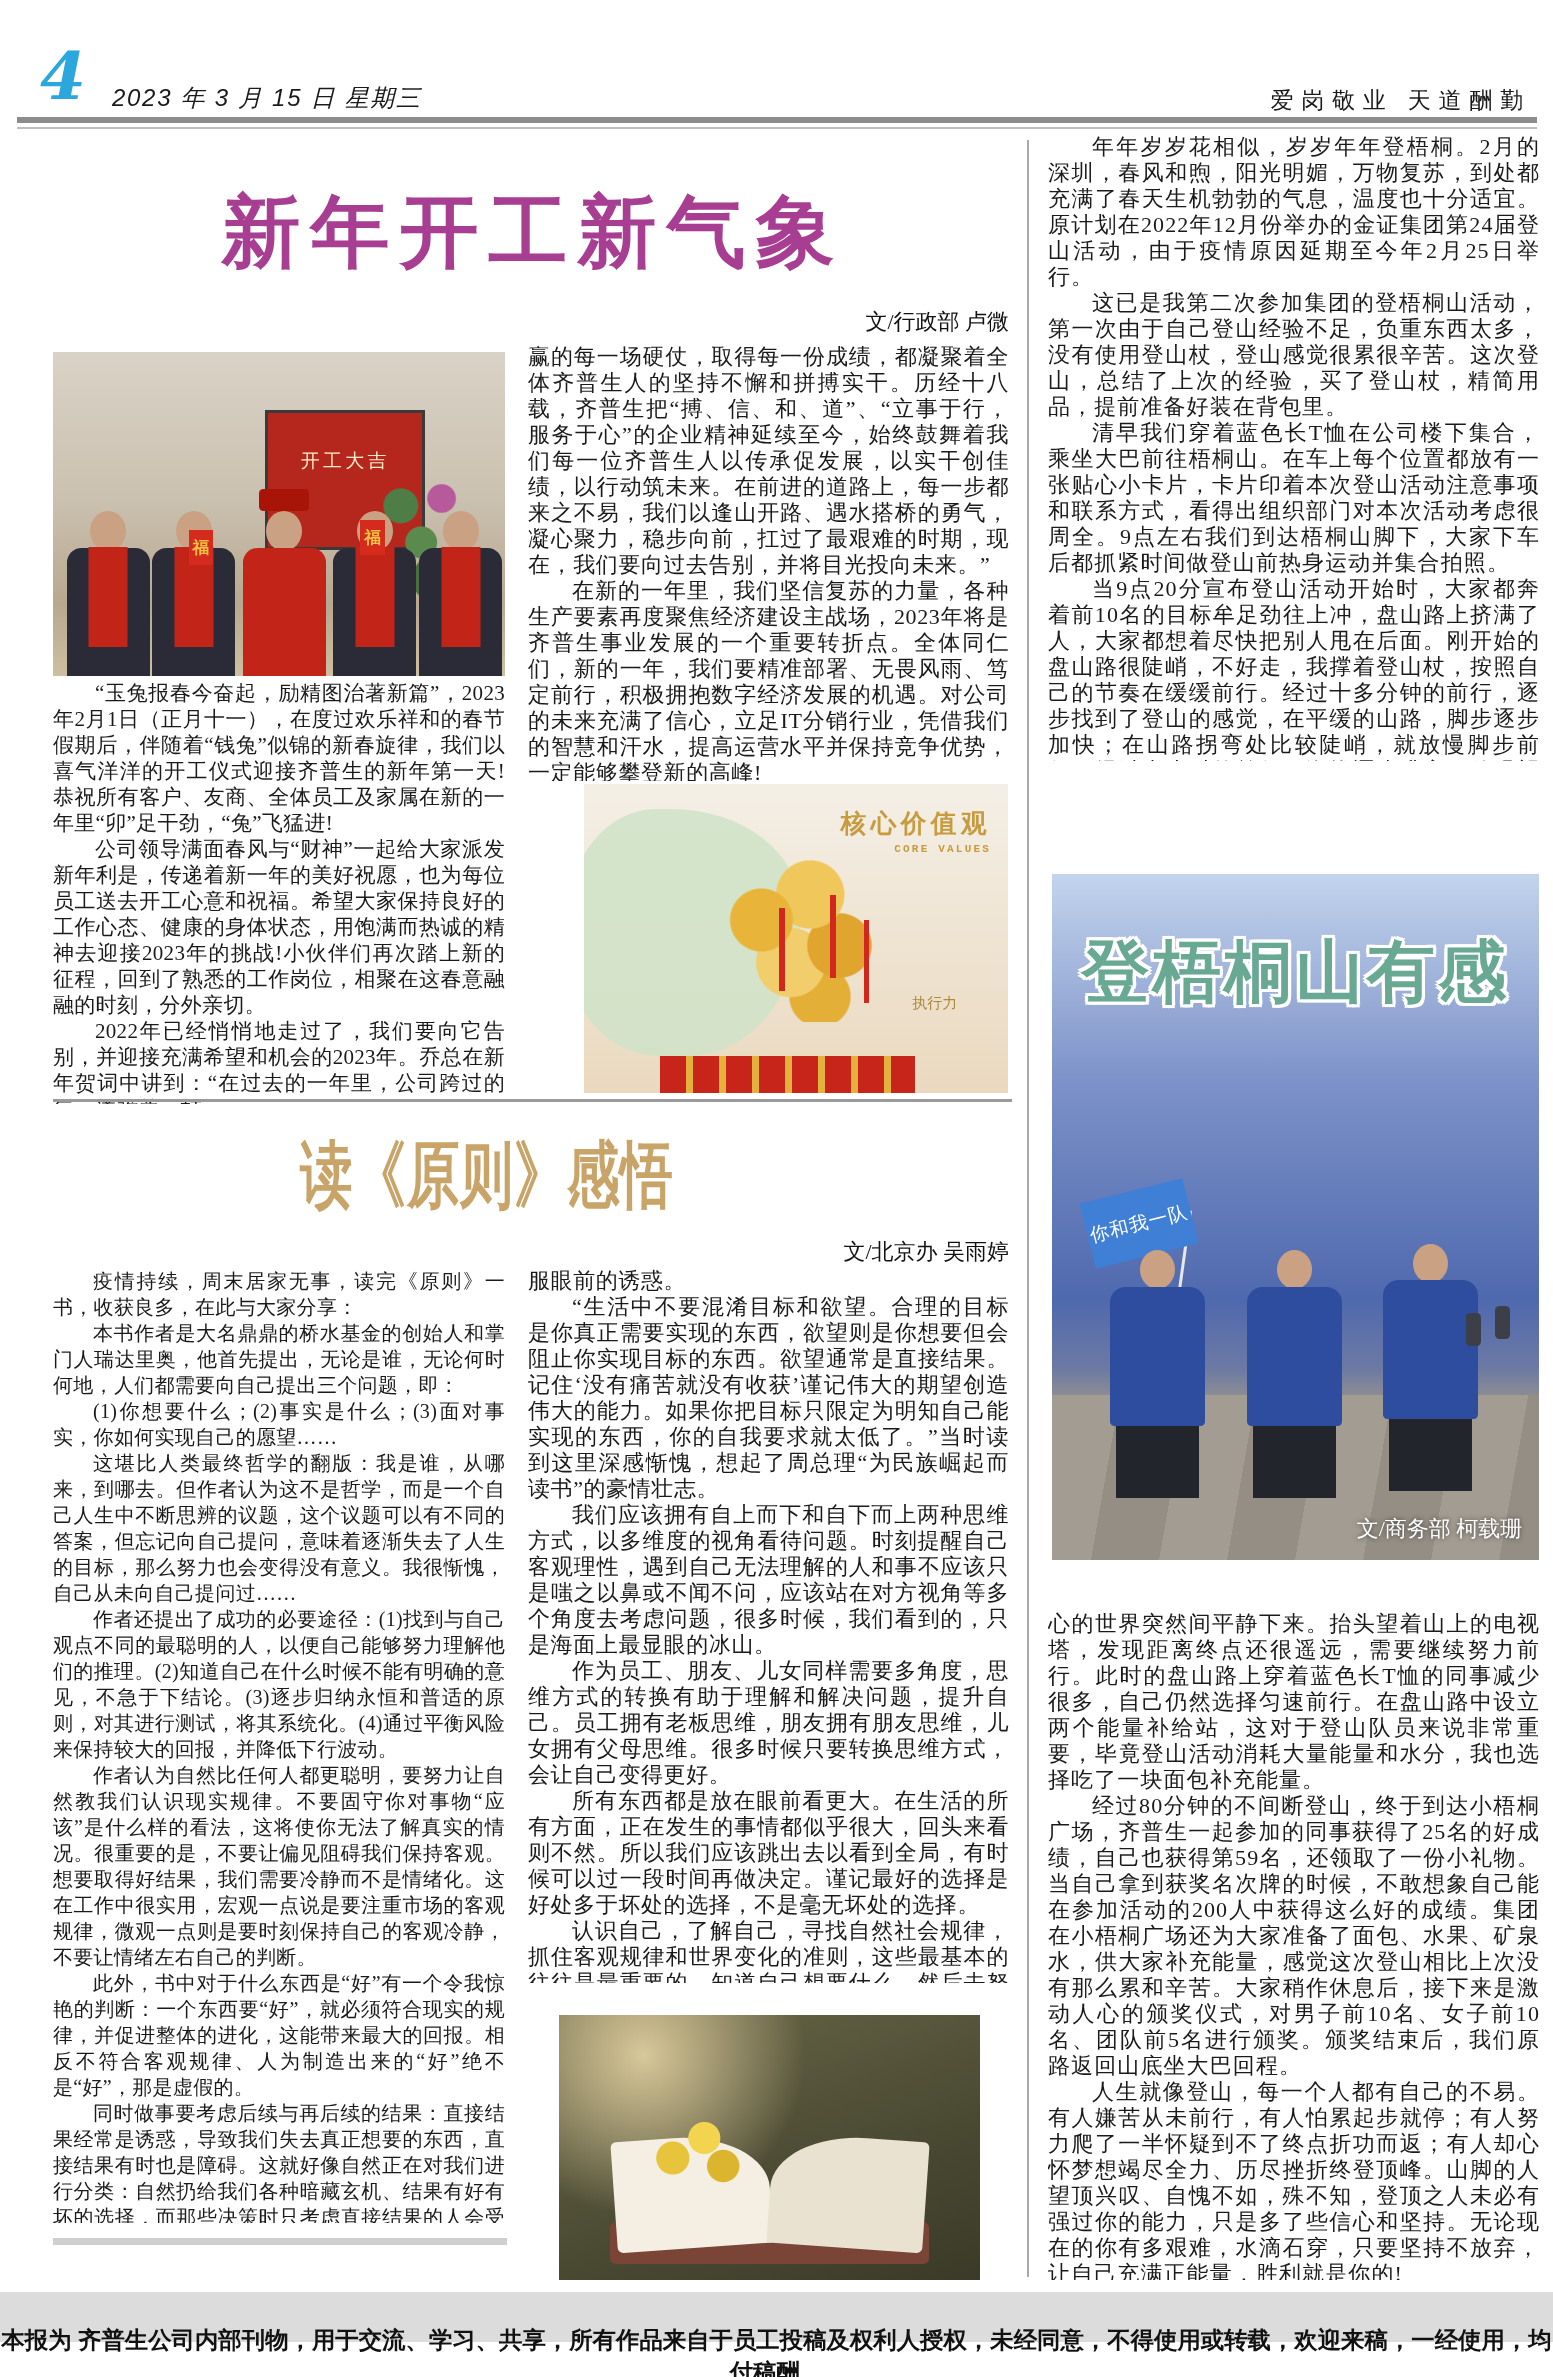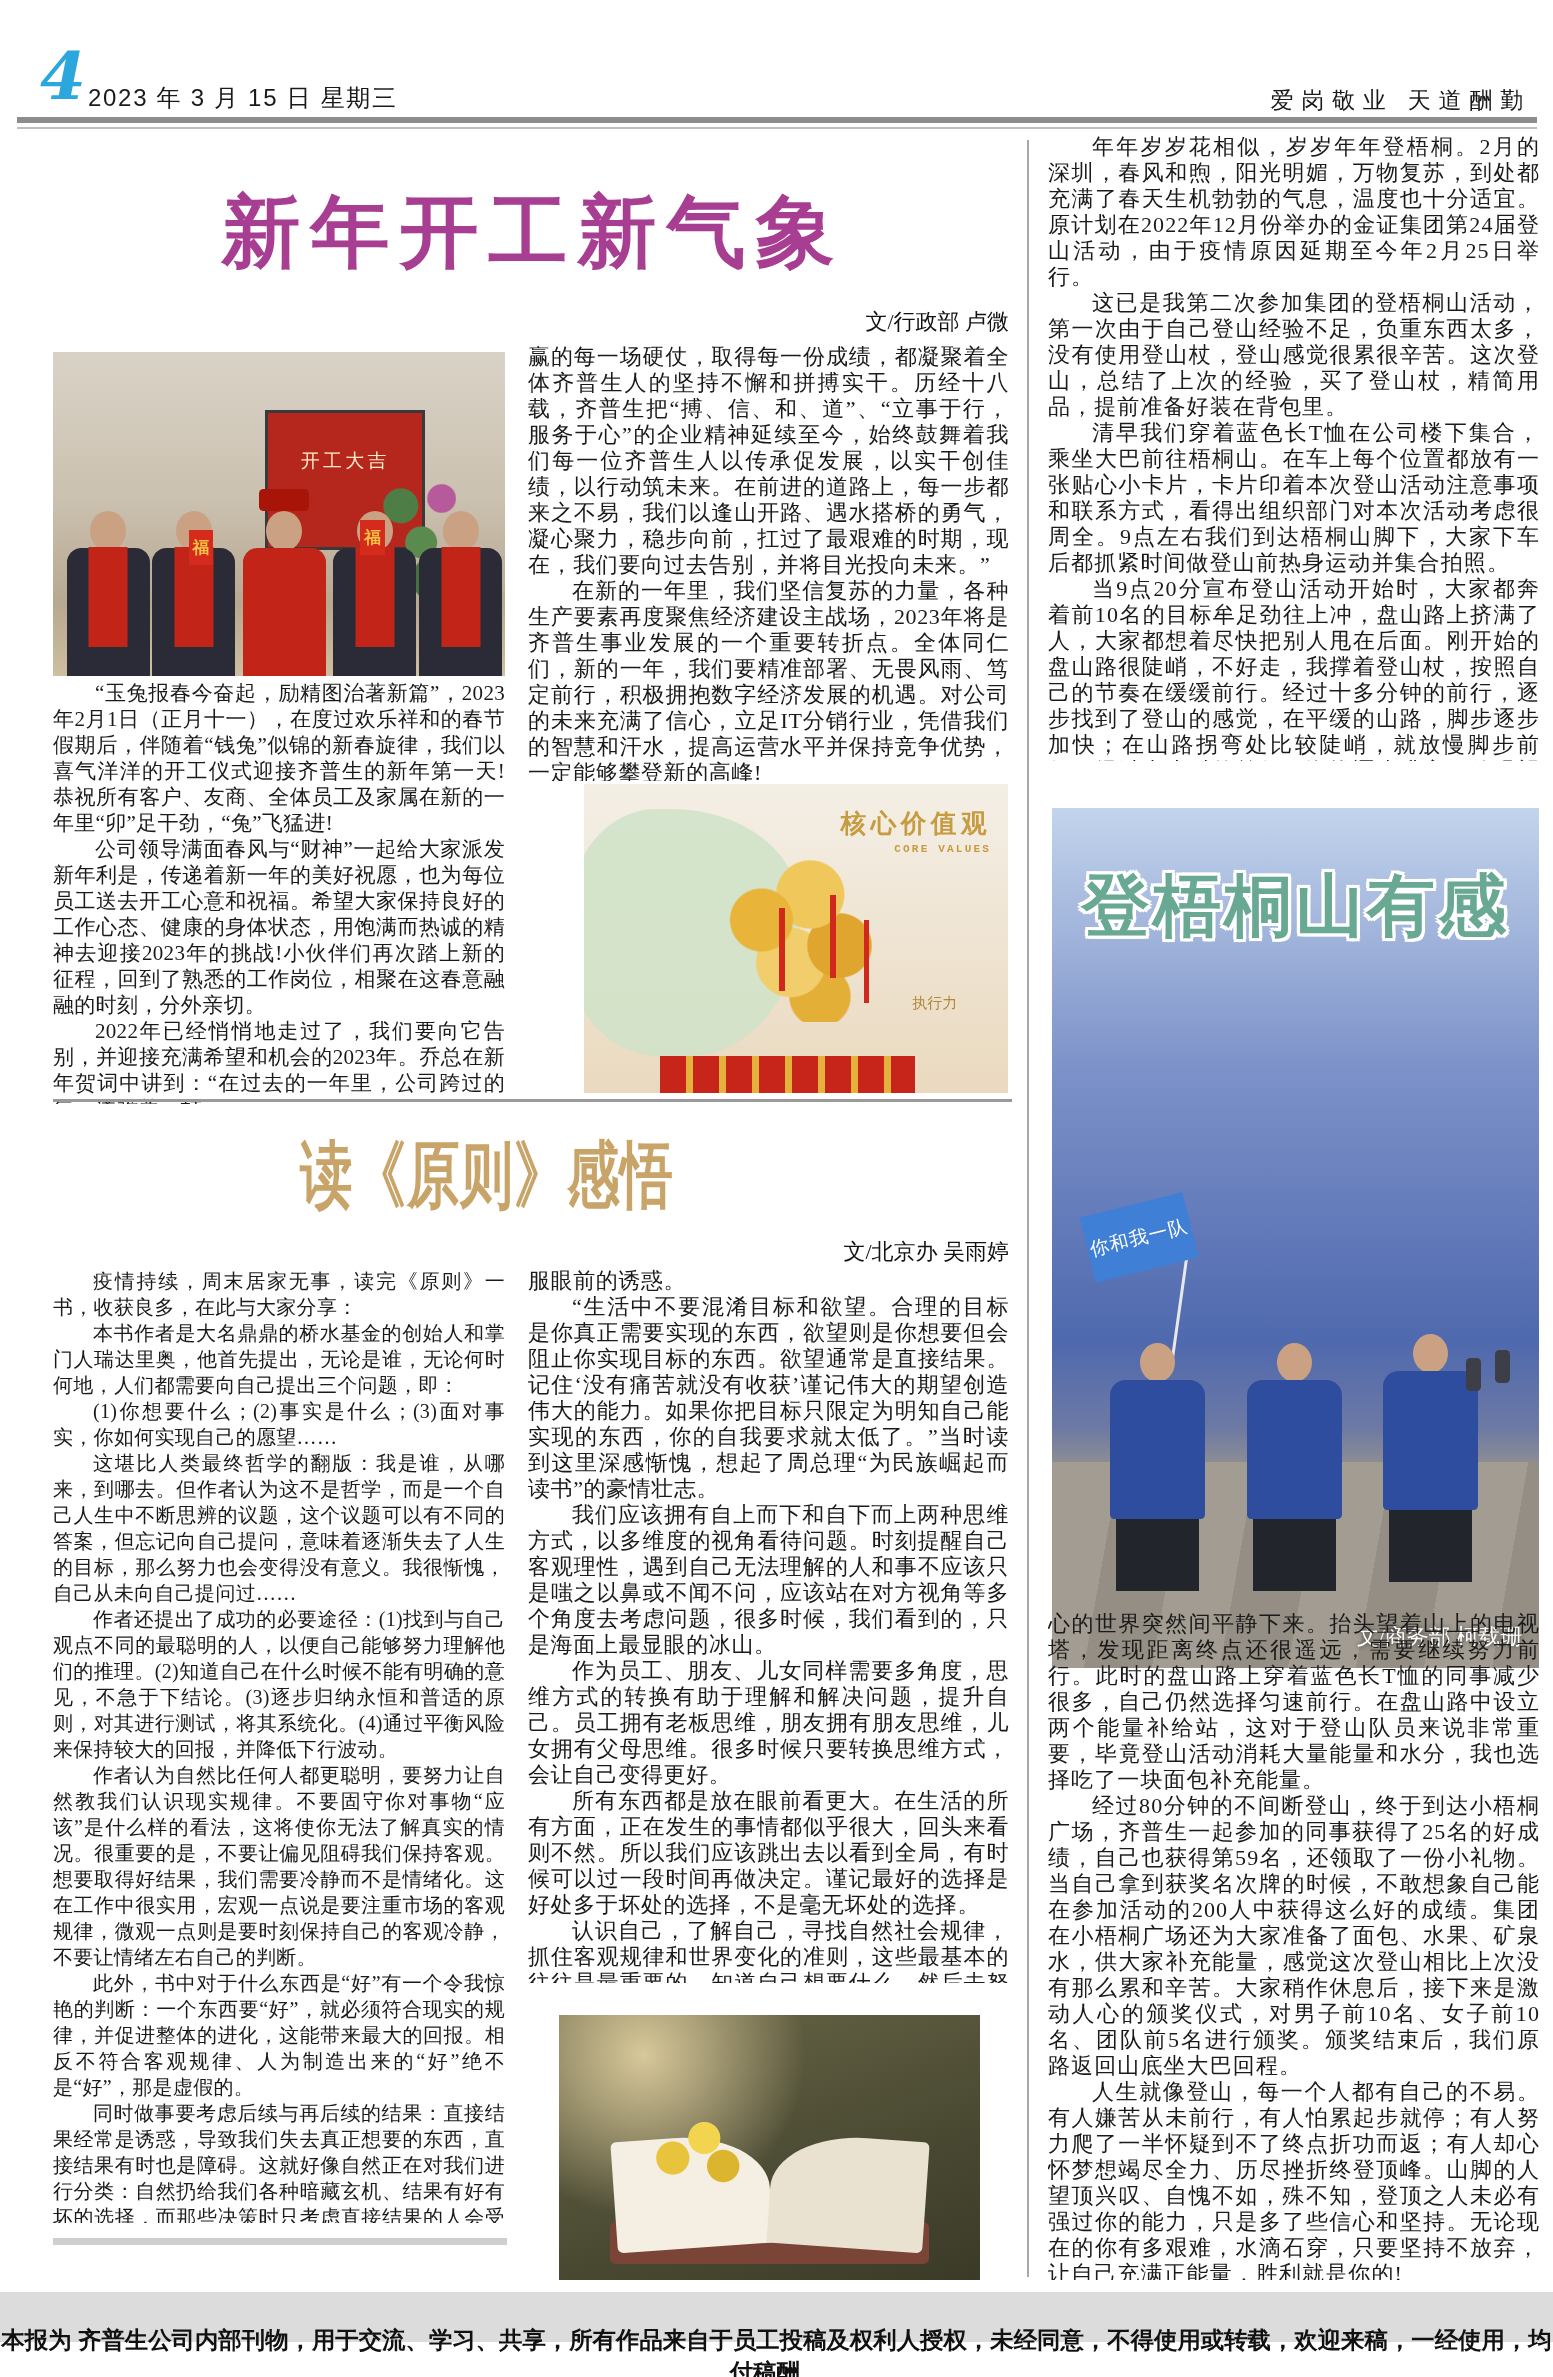--- a/index.html
+++ b/index.html
@@ -3,21 +3,21 @@
 <meta charset="utf-8">
 <style>
   html,body{margin:0;padding:0;background:#888;}
   .page{position:relative;width:1553px;height:2377px;background:#ffffff;overflow:hidden;
         font-family:"Liberation Serif",serif;color:#1a1a1a;}
   .abs{position:absolute;}
 
   
   .pagenum{left:40px;top:43px;font-family:"DejaVu Serif",serif;font-style:italic;font-weight:bold;
            font-size:66px;color:#2ba7dd;line-height:1;}
-  .pagedate{left:88px;top:82px;font-family:"Liberation Sans",sans-serif;font-size:24px;letter-spacing:1.7px;}
+  .pagedate{left:112px;top:82px;font-family:"Liberation Sans",sans-serif;font-size:24px;letter-spacing:1.7px;font-style:italic;}
   .sectitle{left:0;width:100%;top:43px;text-align:center;font-size:65px;font-weight:bold;
             color:#e42b1a;letter-spacing:5.6px;line-height:1;font-family:"Liberation Serif",serif;}
   .slogan{right:22px;top:85px;font-family:"Liberation Sans",sans-serif;font-size:23px;letter-spacing:7.8px;}
   .hr1{left:16.7px;top:117px;width:1520px;height:5.6px;background:#8c8c8c;}
   .hr2{left:16.7px;top:127px;width:1520px;height:1.7px;background:#bdbdbd;}
 
   
   .a1title{left:53px;top:188px;width:960px;text-align:center;font-size:79px;font-weight:bold;
            color:#a83e92;letter-spacing:10px;line-height:1.15;}
   .byline{font-size:22px;color:#111;}
@@ -82,21 +82,21 @@
             background:radial-gradient(circle at 30% 40%,#e8b53a 18%,transparent 19%),
                        radial-gradient(circle at 55% 25%,#f0c75a 20%,transparent 21%),
                        radial-gradient(circle at 70% 55%,#dfa52e 19%,transparent 20%),
                        radial-gradient(circle at 45% 65%,#f2cd6b 22%,transparent 23%),
                        radial-gradient(circle at 60% 85%,#e3af36 16%,transparent 17%);}
   .ph-tree .ribbon{position:absolute;width:5.6px;height:83px;background:#d0281c;}
   .ph-tree .tag{position:absolute;right:12%;bottom:26%;font-size:15px;color:#b08a3c;margin-top:36px;}
   .ph-tree .gifts{position:absolute;left:18%;bottom:0;width:60%;height:12%;
             background:repeating-linear-gradient(90deg,#c8251a 0 25.6px,#e4b23c 25.6px 33px);}
   
-  .ph-mtn{left:1052px;top:808px;width:487px;height:860px;
+  .ph-mtn{left:1052px;top:874px;width:487px;height:686px;
           background:linear-gradient(180deg,#c3d4ec 0%,#7d92c9 30%,#4f69ae 62%,#6c79a4 72%,#9b958c 78%,#8e887f 100%);}
   .ph-mtn .ovtitle{position:absolute;left:0;top:53px;width:100%;text-align:center;font-size:68px;font-weight:bold;
           font-family:"Liberation Sans",sans-serif;color:#69a893;letter-spacing:3.3px;
           text-shadow:-2.8px -2.8px 0 #fff,2.8px -2.8px 0 #fff,-2.8px 2.8px 0 #fff,2.8px 2.8px 0 #fff,0 -3.3px 0 #fff,0 3.3px 0 #fff,-3.3px 0 0 #fff,3.3px 0 0 #fff;}
   .ph-mtn .tiles{position:absolute;left:0;bottom:0;width:100%;height:24%;
           background:repeating-linear-gradient(100deg,#a29c92 0 67px,#948e84 67px 134px),
                      repeating-linear-gradient(0deg,transparent 0 31px,rgba(60,55,50,.25) 31px 33px);}
   .ph-mtn .flag{position:absolute;left:7%;top:46%;width:106px;height:67px;background:#3f7fd6;
           transform:rotate(-14deg);color:#fff;font-size:19px;text-align:center;line-height:67px;
           font-family:"Liberation Sans",sans-serif;letter-spacing:1.1px;}

